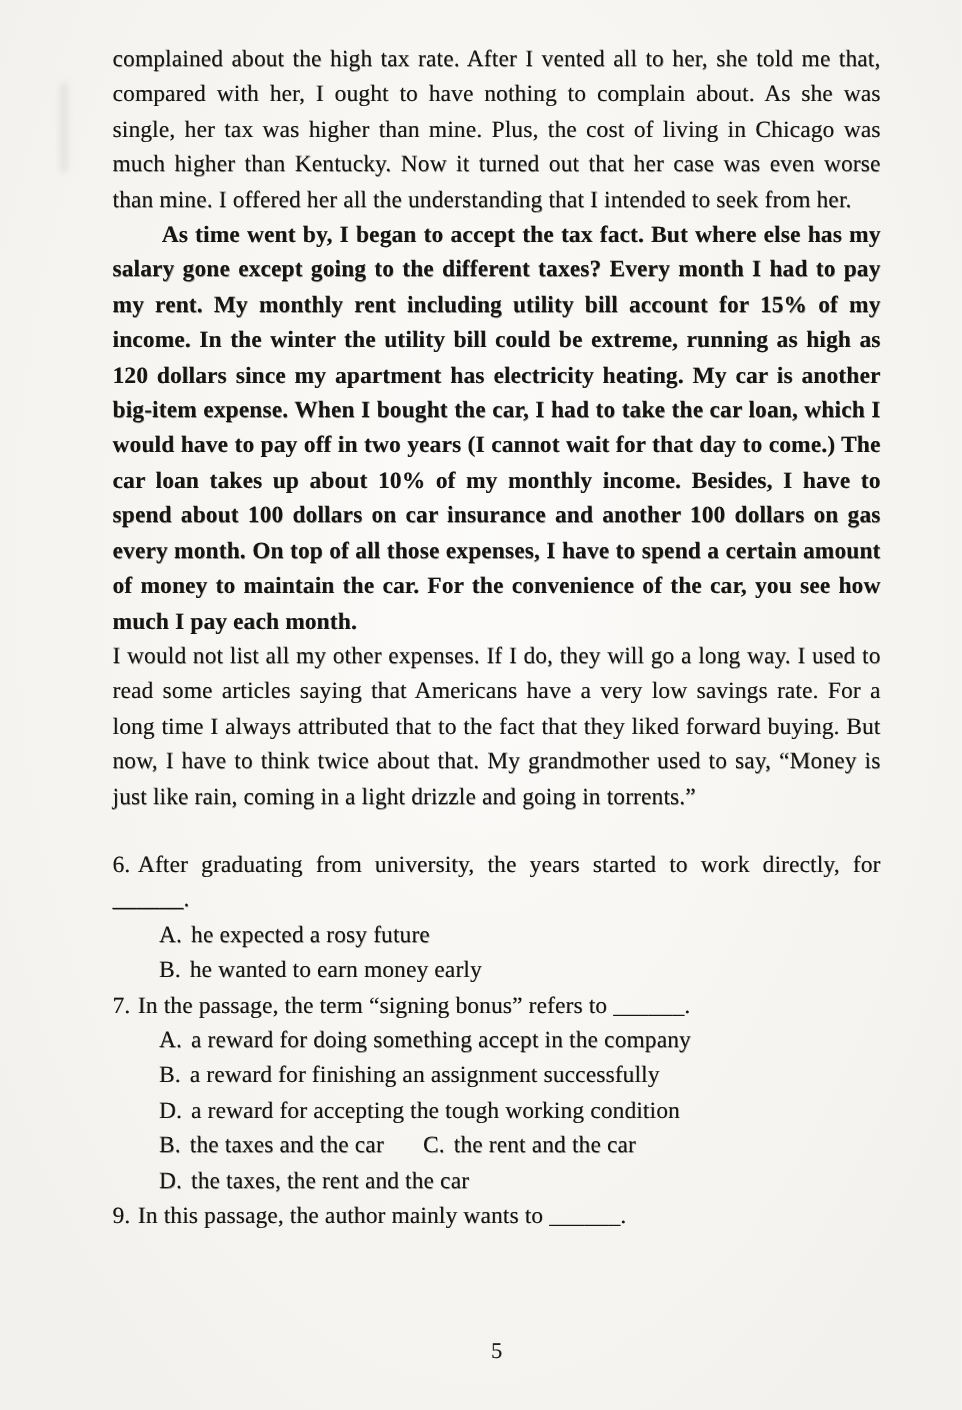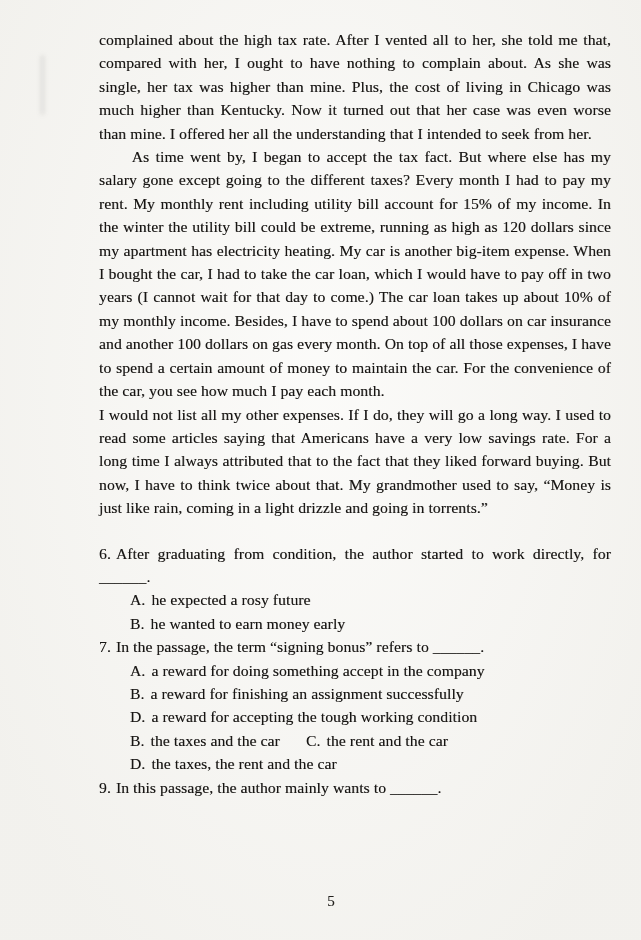--- a/index.html
+++ b/index.html
@@ -34,28 +34,28 @@
   }
   .content {
     position: absolute;
     left: 75px;
     top: 28px;
     width: 512px;
     font-size: 15.6px;
     line-height: 23.4px;
     text-shadow: 0.35px 0.35px 0 rgba(20,18,16,0.45);
     letter-spacing: 0.1px;
-    margin-left: 24px;
   }
   .passage p.para {
     margin: 0;
     text-align: justify;
   }
   .passage p.para.indent {
     text-indent: 2.1em;
+    font-weight: bold;
   }
   .questions {
     margin-top: 22px;
   }
   .question {
     margin: 0;
   }
   .stem {
     text-align: left;
   }
@@ -104,21 +104,21 @@
     <div class="passage">
       <p class="para">complained about the high tax rate. After I vented all to her, she told me that, compared with her, I ought to have nothing to complain about. As she was single, her tax was higher than mine. Plus, the cost of living in Chicago was much higher than Kentucky. Now it turned out that her case was even worse than mine. I offered her all the understanding that I intended to seek from her.</p>
       <p class="para indent">As time went by, I began to accept the tax fact. But where else has my salary gone except going to the different taxes? Every month I had to pay my rent. My monthly rent including utility bill account for 15% of my income. In the winter the utility bill could be extreme, running as high as 120 dollars since my apartment has electricity heating. My car is another big-item expense. When I bought the car, I had to take the car loan, which I would have to pay off in two years (I cannot wait for that day to come.) The car loan takes up about 10% of my monthly income. Besides, I have to spend about 100 dollars on car insurance and another 100 dollars on gas every month. On top of all those expenses, I have to spend a certain amount of money to maintain the car. For the convenience of the car, you see how much I pay each month.</p>
       <p class="para">I would not list all my other expenses. If I do, they will go a long way. I used to read some articles saying that Americans have a very low savings rate. For a long time I always attributed that to the fact that they liked forward buying. But now, I have to think twice about that. My grandmother used to say, “Money is just like rain, coming in a light drizzle and going in torrents.”</p>
     </div>
 
     <div class="questions">
 
       <div class="question">
         <div class="stem justify-last">
-          <span class="qnum">6.</span><span>After graduating from condition, the author started to work directly, for</span>
+          <span class="qnum">6.</span><span>After graduating from university, the years started to work directly, for</span>
         </div>
         <div class="blank-line">______.</div>
         <div class="options">
           <div class="option">
             <span class="opt-label">A.</span><span>he expected a rosy future</span>
           </div>
           <div class="option">
             <span class="opt-label">B.</span><span>he wanted to earn money early</span>
           </div>
         </div>

